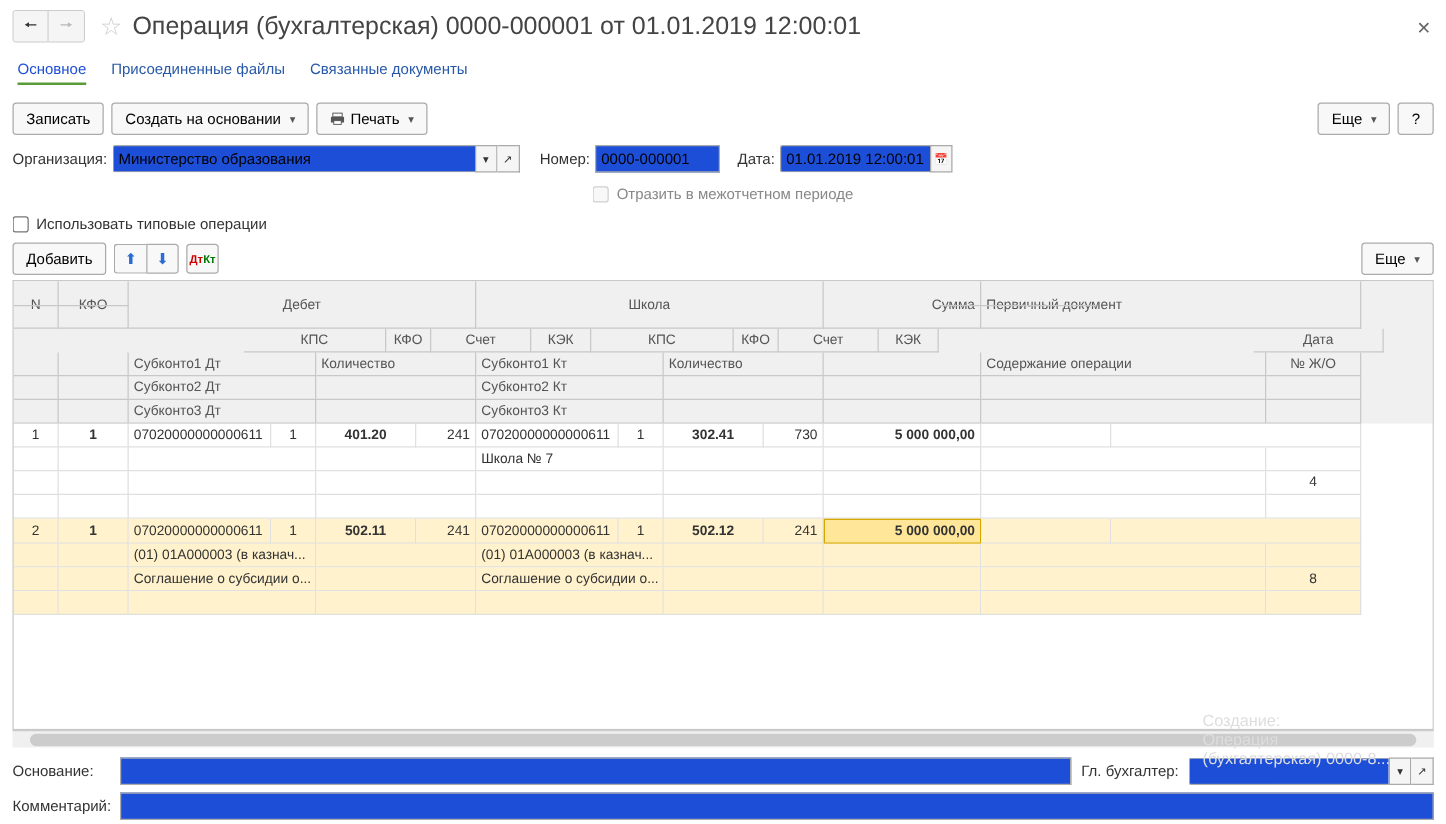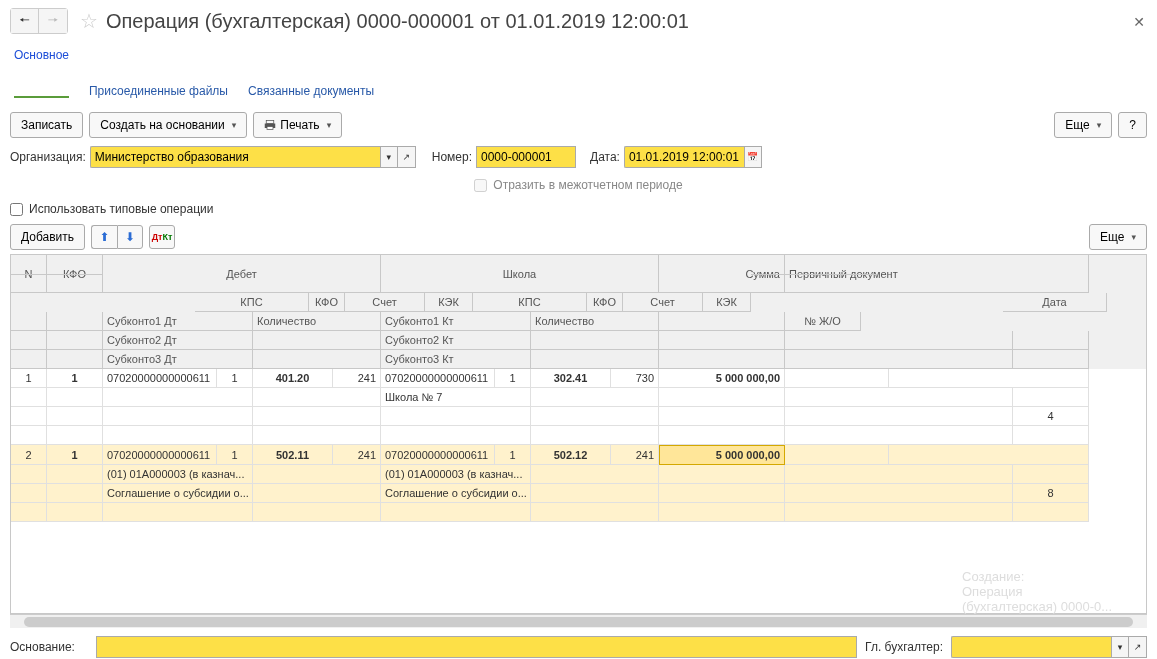--- a/index.html
+++ b/index.html
@@ -8,29 +8,29 @@
 .nav-btn { width: 28px; height: 24px; border: 1px solid #ccc; background: #f5f5f5; border-radius: 3px; display: flex; align-items: center; justify-content: center; cursor: pointer; }
 .nav-group { display: flex; border: 1px solid #ccc; border-radius: 3px; }
 .nav-group .nav-btn { border: none; border-right: 1px solid #ccc; border-radius: 0; }
 .nav-group .nav-btn:last-child { border-right: none; }
 .star-icon { font-size: 20px; color: #ccc; margin-left: 4px; }
 .title { font-size: 20px; color: #444; font-weight: normal; }
 .close-x { position: absolute; right: 12px; top: 14px; font-size: 14px; color: #666; cursor: pointer; }
 .tabs-row { display: flex; gap: 20px; padding: 6px 14px 10px; }
 .tab { color: #1d4ed8; cursor: pointer; }
 .tab.active { border-bottom: 2px solid #5a9c3a; padding-bottom: 4px; }
-.tab.link { color: #2859a8; margin-top: 36px; }
+.tab.link { color: #2859a8; }
 .toolbar { display: flex; align-items: center; gap: 6px; padding: 4px 10px; }
 .btn { height: 26px; padding: 0 10px; border: 1px solid #aaa; background: #f8f8f8; border-radius: 3px; cursor: pointer; display: inline-flex; align-items: center; gap: 4px; font-size: 12px; }
 .btn-primary { background: #ffd633; border-color: #b08000; font-weight: bold; }
 .btn-dd::after { content: "▾"; font-size: 9px; margin-left: 3px; color: #555; }
 .toolbar-right { margin-left: auto; display: flex; gap: 6px; }
 .form-row { display: flex; align-items: center; gap: 4px; padding: 4px 10px; }
 .label { color: #333; }
-.input { height: 22px; border: 1px solid #aaa; padding: 0 4px; font-size: 12px; background: #fde047; }
+.input { height: 22px; border: 1px solid #aaa; padding: 0 4px; font-size: 12px; background: #1d4ed8; }
 .combo { display: flex; align-items: center; }
 .combo .input { border-right: none; border-radius: 2px 0 0 2px; }
 .combo-btn { width: 18px; height: 22px; border: 1px solid #aaa; background: #f5f5f5; display: flex; align-items: center; justify-content: center; cursor: pointer; font-size: 9px; }
 .combo-btn + .combo-btn { border-left: none; }
 .center-row { display: flex; justify-content: center; align-items: center; padding: 6px; gap: 6px; color: #888; }
 .checkbox-row { display: flex; align-items: center; gap: 6px; padding: 4px 10px; }
 .sub-toolbar { display: flex; align-items: center; gap: 6px; padding: 4px 10px; }
 .icon-btn { width: 26px; height: 24px; border: 1px solid #aaa; background: #f8f8f8; border-radius: 3px; display: flex; align-items: center; justify-content: center; cursor: pointer; }
 .icon-group { display: flex; }
 .icon-group .icon-btn { border-radius: 0; border-right: none; }
@@ -171,20 +171,21 @@
       </div>
 
       <div class="thr">
         <div class="th c-n"></div>
           <div class="th c-kfo"></div>
         <div class="th c-sub">Субконто1 Дт</div>
         <div class="th c-qty">Количество</div>
         <div class="th c-sub2">Субконто1 Кт</div>
         <div class="th c-qty2">Количество</div>
         <div class="th c-sum"></div>
+        <div class="th c-sod">Содержание операции</div>
         <div class="th center c-njo">№ Ж/О</div>
       </div>
 
       <div class="thr">
         <div class="th c-n"></div>
           <div class="th c-kfo"></div>
         <div class="th c-sub">Субконто2 Дт</div>
         <div class="th c-qty"></div>
         <div class="th c-sub2">Субконто2 Кт</div>
         <div class="th c-qty2"></div>
@@ -326,14 +327,14 @@
   </div>
   <div class="bottom-row">
     <span class="label" style="width:78px">Комментарий:</span>
     <input class="input" style="">
   </div>
 </div>
 
 <div class="ghost-notif">
   <div>Создание:</div>
   <div>Операция</div>
-  <div>(бухгалтерская) 0000-0...</div>
+  <div>(бухгалтерская) 0000-8...</div>
 </div>
 
 </body></html>

